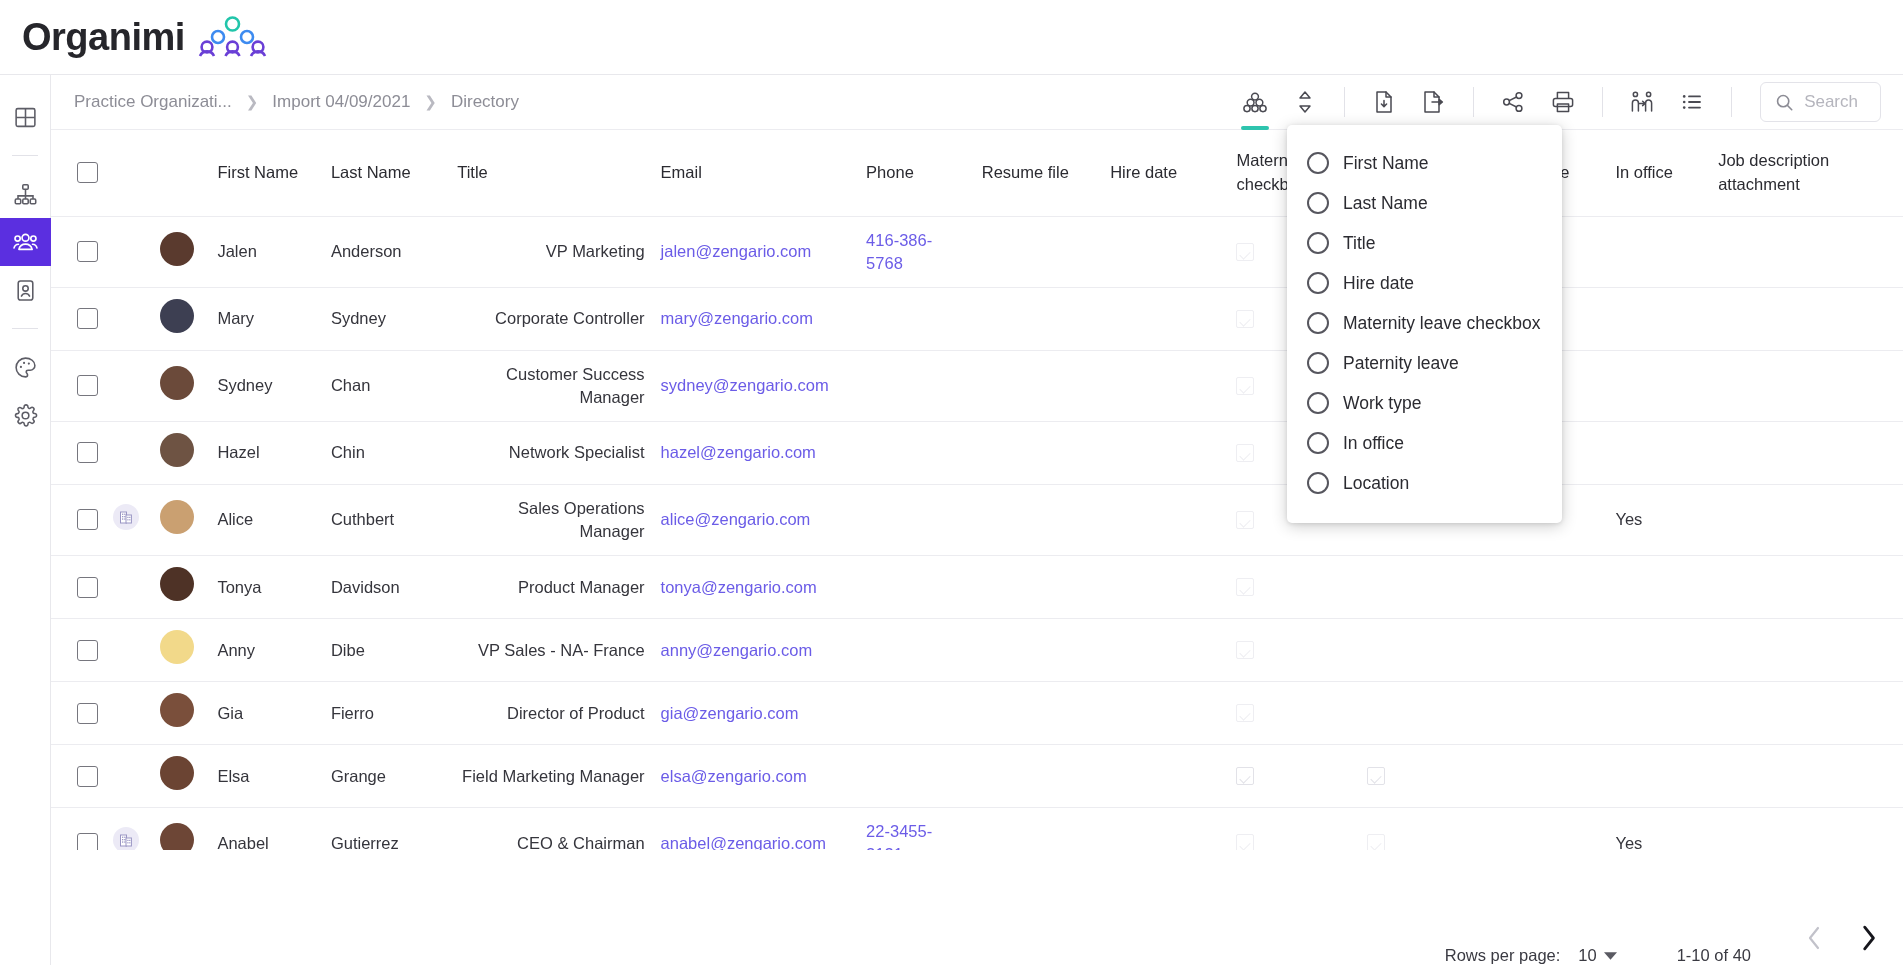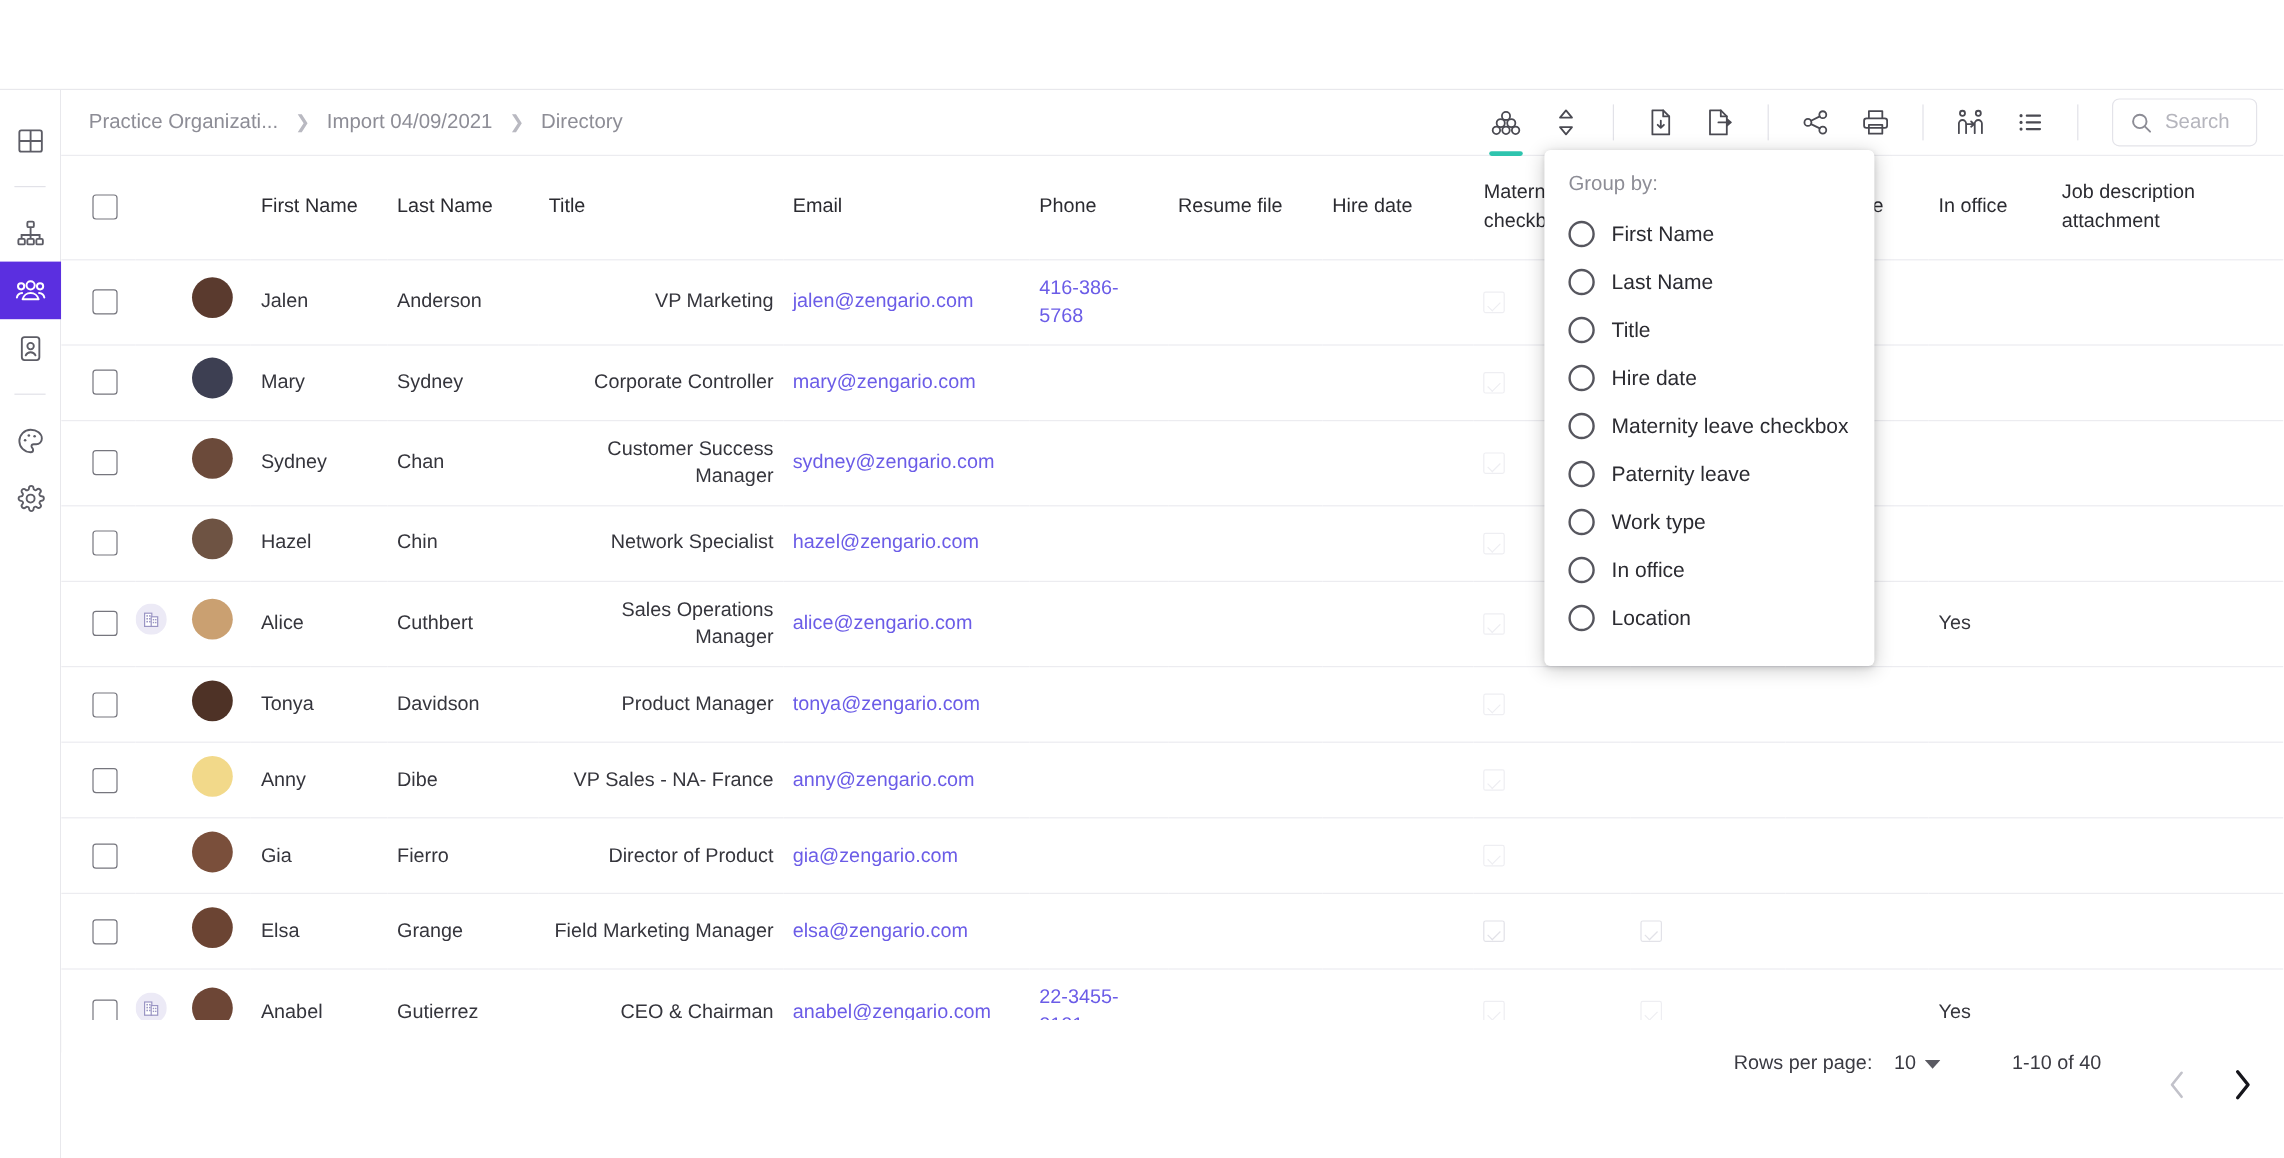--- a/index.html
+++ b/index.html
@@ -168,40 +168,54 @@
   .radio.sel { border-color: #21c5aa; background: #e8faf6; }
   .radio.sel::after {
     content: ""; width: 11px; height: 11px; border-radius: 50%; background: #21c5aa;
   }
   .dd-label { font-size: 17.5px; color: #2b2b31; white-space: nowrap; }
 
   
   .footer {
     position: absolute; bottom: 0; left: 51px;
     width: 1852px; height: 88px;
-    display: flex; align-items: flex-start; justify-content: flex-end;
+    display: flex; align-items: flex-end; justify-content: flex-end;
     gap: 0; padding-right: 8px; background: #fff;
   }
   .rpp-label { font-size: 16.5px; color: #3a3a42; }
   .rpp-select {
     display: flex; align-items: center; gap: 7px;
     margin-left: 18px; cursor: pointer;
   }
   .rpp-value { font-size: 16.5px; color: #3a3a42; }
   .range { font-size: 16.5px; color: #3a3a42; margin-left: 60px; }
   .pg-btn {
     width: 54px; height: 54px; display: flex; align-items: center;
     justify-content: center; cursor: pointer; background: none; border: none;
   }
   .pg-btn.first { margin-left: 36px; }
 </style>
 </head>
 <body>
 
 <div class="topbar">
+  <div class="brand">
+    <span class="brand-word">Organimi</span>
+    <svg class="brand-mark" width="75" height="42" viewBox="0 0 75 42">
+      <circle cx="37.5" cy="8" r="6.5" fill="none" stroke="#21c5aa" stroke-width="2.6"></circle>
+      <circle cx="23" cy="21" r="6" fill="none" stroke="#3d8bf0" stroke-width="2.6"></circle>
+      <circle cx="52" cy="21" r="6" fill="none" stroke="#3d8bf0" stroke-width="2.6"></circle>
+      <circle cx="12" cy="31" r="5.4" fill="none" stroke="#6a3fd6" stroke-width="2.6"></circle>
+      <circle cx="37.5" cy="31" r="5.4" fill="none" stroke="#6a3fd6" stroke-width="2.6"></circle>
+      <circle cx="63" cy="31" r="5.4" fill="none" stroke="#6a3fd6" stroke-width="2.6"></circle>
+      <path d="M5 40a7.6 7.6 0 0114 0" fill="none" stroke="#6a3fd6" stroke-width="2.6"></path>
+      <path d="M30.5 40a7.6 7.6 0 0114 0" fill="none" stroke="#6a3fd6" stroke-width="2.6"></path>
+      <path d="M56 40a7.6 7.6 0 0114 0" fill="none" stroke="#6a3fd6" stroke-width="2.6"></path>
+    </svg>
+  </div>
 
 </div>
 
 <div class="rail">
   <div class="rail-item">
     <svg width="25" height="25" viewBox="0 0 24 24" fill="none" stroke="#5d5d66" stroke-width="1.5">
       <rect x="3" y="3.5" width="18" height="17" rx="1.6"></rect>
       <path d="M12 3.5v17M3 12h18"></path>
     </svg>
   </div>
@@ -632,21 +646,20 @@
           </td>
           <td class="c-work"></td>
           <td class="c-inoff"><span>Yes</span></td>
           <td class="c-jobd"></td>
         </tr>
       </tbody>
   </table>
 </div>
 
 <div class="dropdown">
-  <div class="dd-title">Group by:</div>
   <div id="dd-list">
       <div class="dd-item">
         <span class="radio"></span>
         <span class="dd-label">First Name</span>
       </div>
       <div class="dd-item">
         <span class="radio"></span>
         <span class="dd-label">Last Name</span>
       </div>
       <div class="dd-item">

